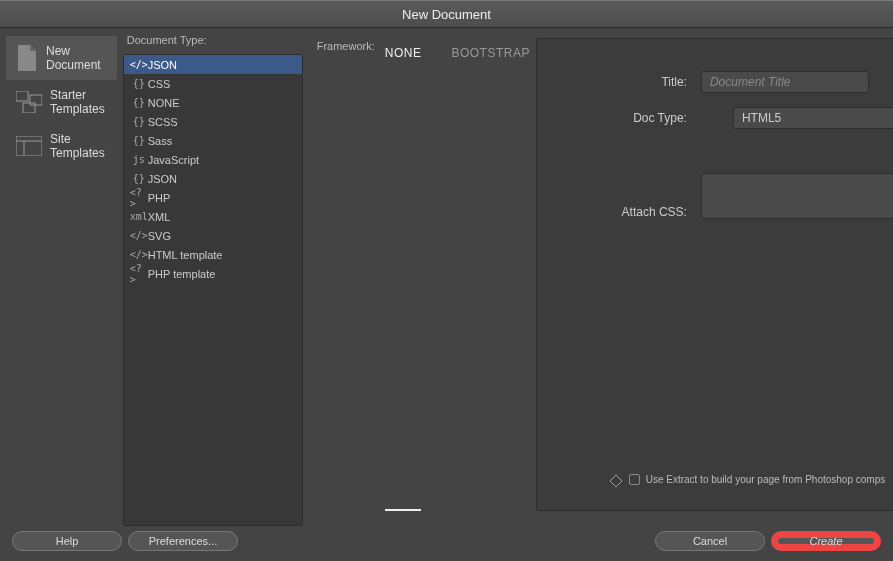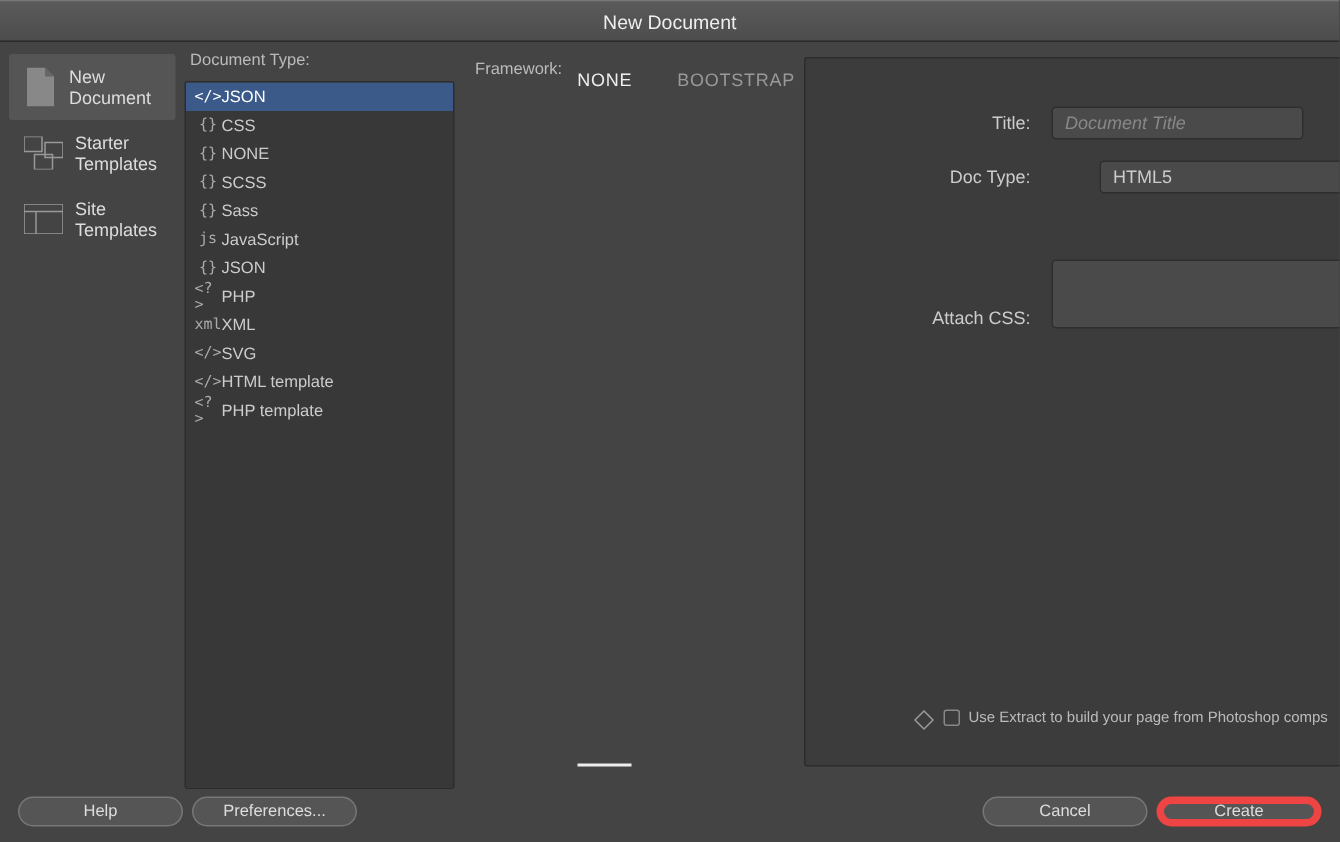--- a/index.html
+++ b/index.html
@@ -28,21 +28,21 @@
     .text-input::placeholder { color: #888; font-style: italic; }
     .select-box { width: 200px; height: 22px; background: #4a4a4a; border: 1px solid #2e2e2e; border-radius: 3px; color: #ccc; padding: 0 8px; font-size: 12px; display: flex; align-items: center; justify-content: space-between; cursor: pointer; margin-left: 32px; }
     .chevron { font-size: 9px; color: #aaa; }
     .css-box { width: 200px; height: 46px; background: #4a4a4a; border: 1px solid #2e2e2e; border-radius: 3px; }
     .css-actions { display: flex; flex-direction: column; gap: 2px; margin-left: 6px; }
     .icon-btn { width: 16px; height: 16px; display: flex; align-items: center; justify-content: center; color: #aaa; cursor: pointer; font-size: 10px; }
     .extract-row { margin-top: auto; display: flex; align-items: flex-start; justify-content: center; gap: 6px; color: #bbb; font-size: 10px; padding: 10px 0; }
     .checkbox { width: 11px; height: 11px; border: 1px solid #888; border-radius: 2px; display: inline-block; }
     .footer { height: 40px; display: flex; align-items: center; padding: 0 12px; gap: 6px; justify-content: flex-end; }
     .btn { height: 20px; border: 1px solid #777; background: #555; color: #ddd; border-radius: 10px; padding: 0 14px; font-size: 11px; cursor: pointer; min-width: 110px; text-align: center; display: inline-flex; align-items: center; justify-content: center; }
-    .btn.primary { border: 5px solid #ef4444; }
+    .btn.primary { border: 7px solid #ef4444; font-style: italic; }
     .spacer { flex: 1; }
   </style>
 </head>
 <body>
 
 <div class="title-bar">
   <span>New Document</span>
 </div>
 
 <div class="main-area">

